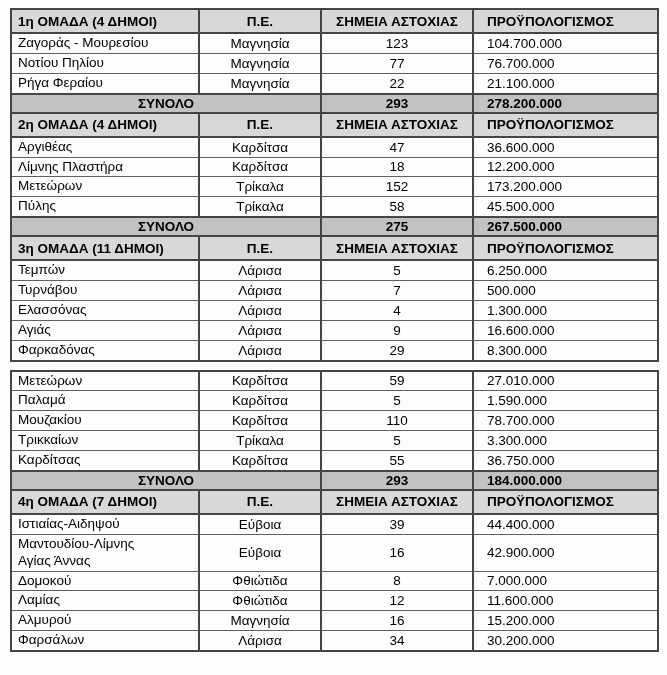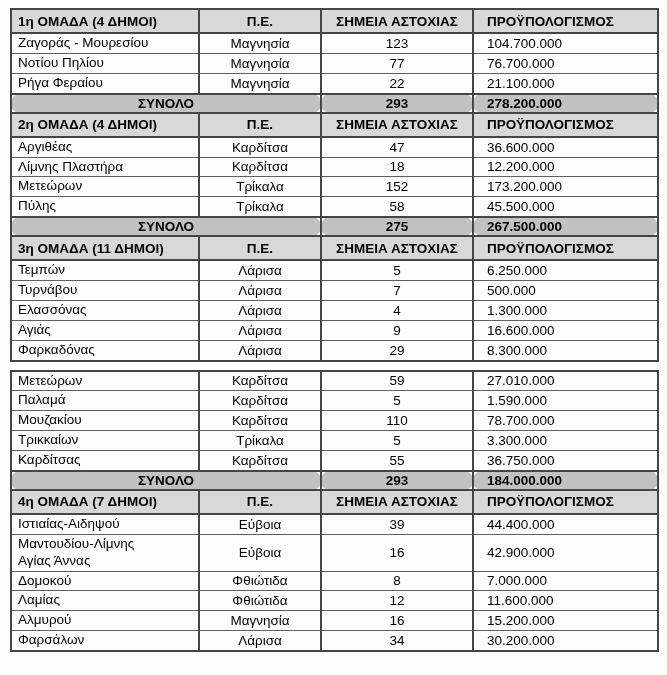--- a/index.html
+++ b/index.html
@@ -46,21 +46,20 @@
     font-weight: bold;
     border-top: 2px solid var(--border-dark);
     border-bottom: 2px solid var(--border-dark);
   }
   tr.total-row td {
     height: 19px;
     background: var(--total-bg);
     font-weight: bold;
     border-top: 2px solid var(--border-dark);
     border-bottom: 2px solid var(--border-dark);
-    border-radius: 9px;
   }
   table.muni-table tr:first-child td { border-top: 2px solid var(--border-dark); }
   table.muni-table tr:last-child td { border-bottom: 2px solid var(--border-dark); }
   .c-name { text-align: left; padding-left: 6px; white-space: pre-line; line-height: 1.25; }
   .c-pe { text-align: center; }
   .c-points { text-align: center; }
   .c-budget { text-align: left; padding-left: 13px; }
   .c-group-title { text-align: left; padding-left: 6px; }
   .c-total-label { text-align: center; }
 </style>

